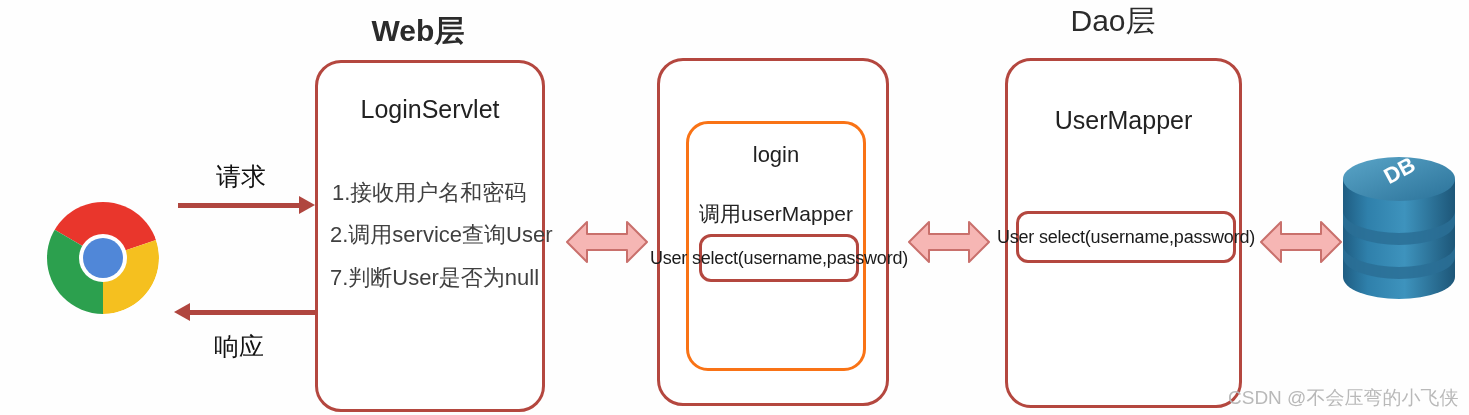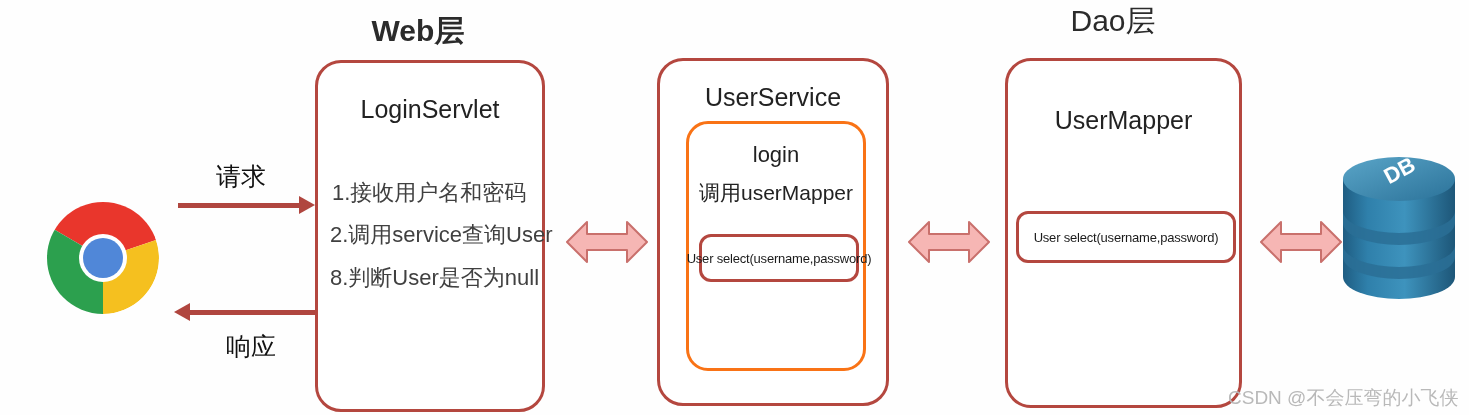--- a/index.html
+++ b/index.html
@@ -49,21 +49,21 @@
     position: absolute;
     border: 3px solid #b4473f;
     border-radius: 12px;
     background: #ffffff;
     box-sizing: border-box;
     display: flex;
     align-items: center;
     justify-content: center;
   }
   .method-text {
-    font-size: 13px;
+    font-size: 18px;
     color: #1b1b1b;
     white-space: nowrap;
     letter-spacing: -0.2px;
   }
 
   .box-heading {
     position: absolute;
     left: 0;
     right: 0;
     text-align: center;
@@ -165,42 +165,41 @@
       <circle cx="58" cy="58" r="20" fill="#5087d8"></circle>
     </svg>
   </div>
 
   <div class="flow-label" style="left:216px; top:160px;">请求</div>
   <div class="flow-arrow" style="left:178px; top:203px; width:122px;"></div>
   <div class="arrow-head right" style="left:299px; top:196px;"></div>
 
   <div class="flow-arrow" style="left:190px; top:310px; width:126px;"></div>
   <div class="arrow-head left" style="left:174px; top:303px;"></div>
-  <div class="flow-label" style="left:226px; top:330px;">响应</div>
+  <div class="flow-label" style="left:214px; top:330px;">响应</div>
 
   <div class="layer-box" style="left:315px; top:60px; width:230px; height:352px;">
     <div class="box-heading" style="top:32px;">LoginServlet</div>
 
     <div class="step-line" style="left:14px; top:115px;">1.接收用户名和密码</div>
     <div class="step-line" style="left:12px; top:157px;">2.调用service查询User</div>
-    <div class="step-line" style="left:12px; top:200px;">8.判断User是否为null</div>
+    <div class="step-line" style="left:12px; top:200px;">7.判断User是否为null</div>
   </div>
 
   <div class="bidi-arrow" style="left:565px; top:216px;">
     <svg viewBox="0 0 84 52" width="84" height="52">
       <path d="M2 26 L22 6 L22 18 L62 18 L62 6 L82 26 L62 46 L62 34 L22 34 L22 46 Z" fill="#f6b6b4" stroke="#c9706c" stroke-width="2" stroke-linejoin="round"></path>
     </svg>
   </div>
 
   <div class="layer-box" style="left:657px; top:58px; width:232px; height:348px;">
-    <div class="box-heading" style="top:22px;">UserService</div>
 
     <div class="inner-box" style="left:26px; top:60px; width:180px; height:250px;">
       <div class="box-subheading" style="top:18px;">login</div>
-      <div class="box-subheading" style="top:55px; font-size:21px;">调用userMapper</div>
+      <div class="box-subheading" style="top:76px; font-size:21px;">调用userMapper</div>
 
       <div class="method-box" style="left:10px; top:110px; width:160px; height:48px;">
         <span class="method-text">User select(username,password)</span>
       </div>
     </div>
   </div>
 
   <div class="bidi-arrow" style="left:907px; top:216px;">
     <svg viewBox="0 0 84 52" width="84" height="52">
       <path d="M2 26 L22 6 L22 18 L62 18 L62 6 L82 26 L62 46 L62 34 L22 34 L22 46 Z" fill="#f6b6b4" stroke="#c9706c" stroke-width="2" stroke-linejoin="round"></path>

